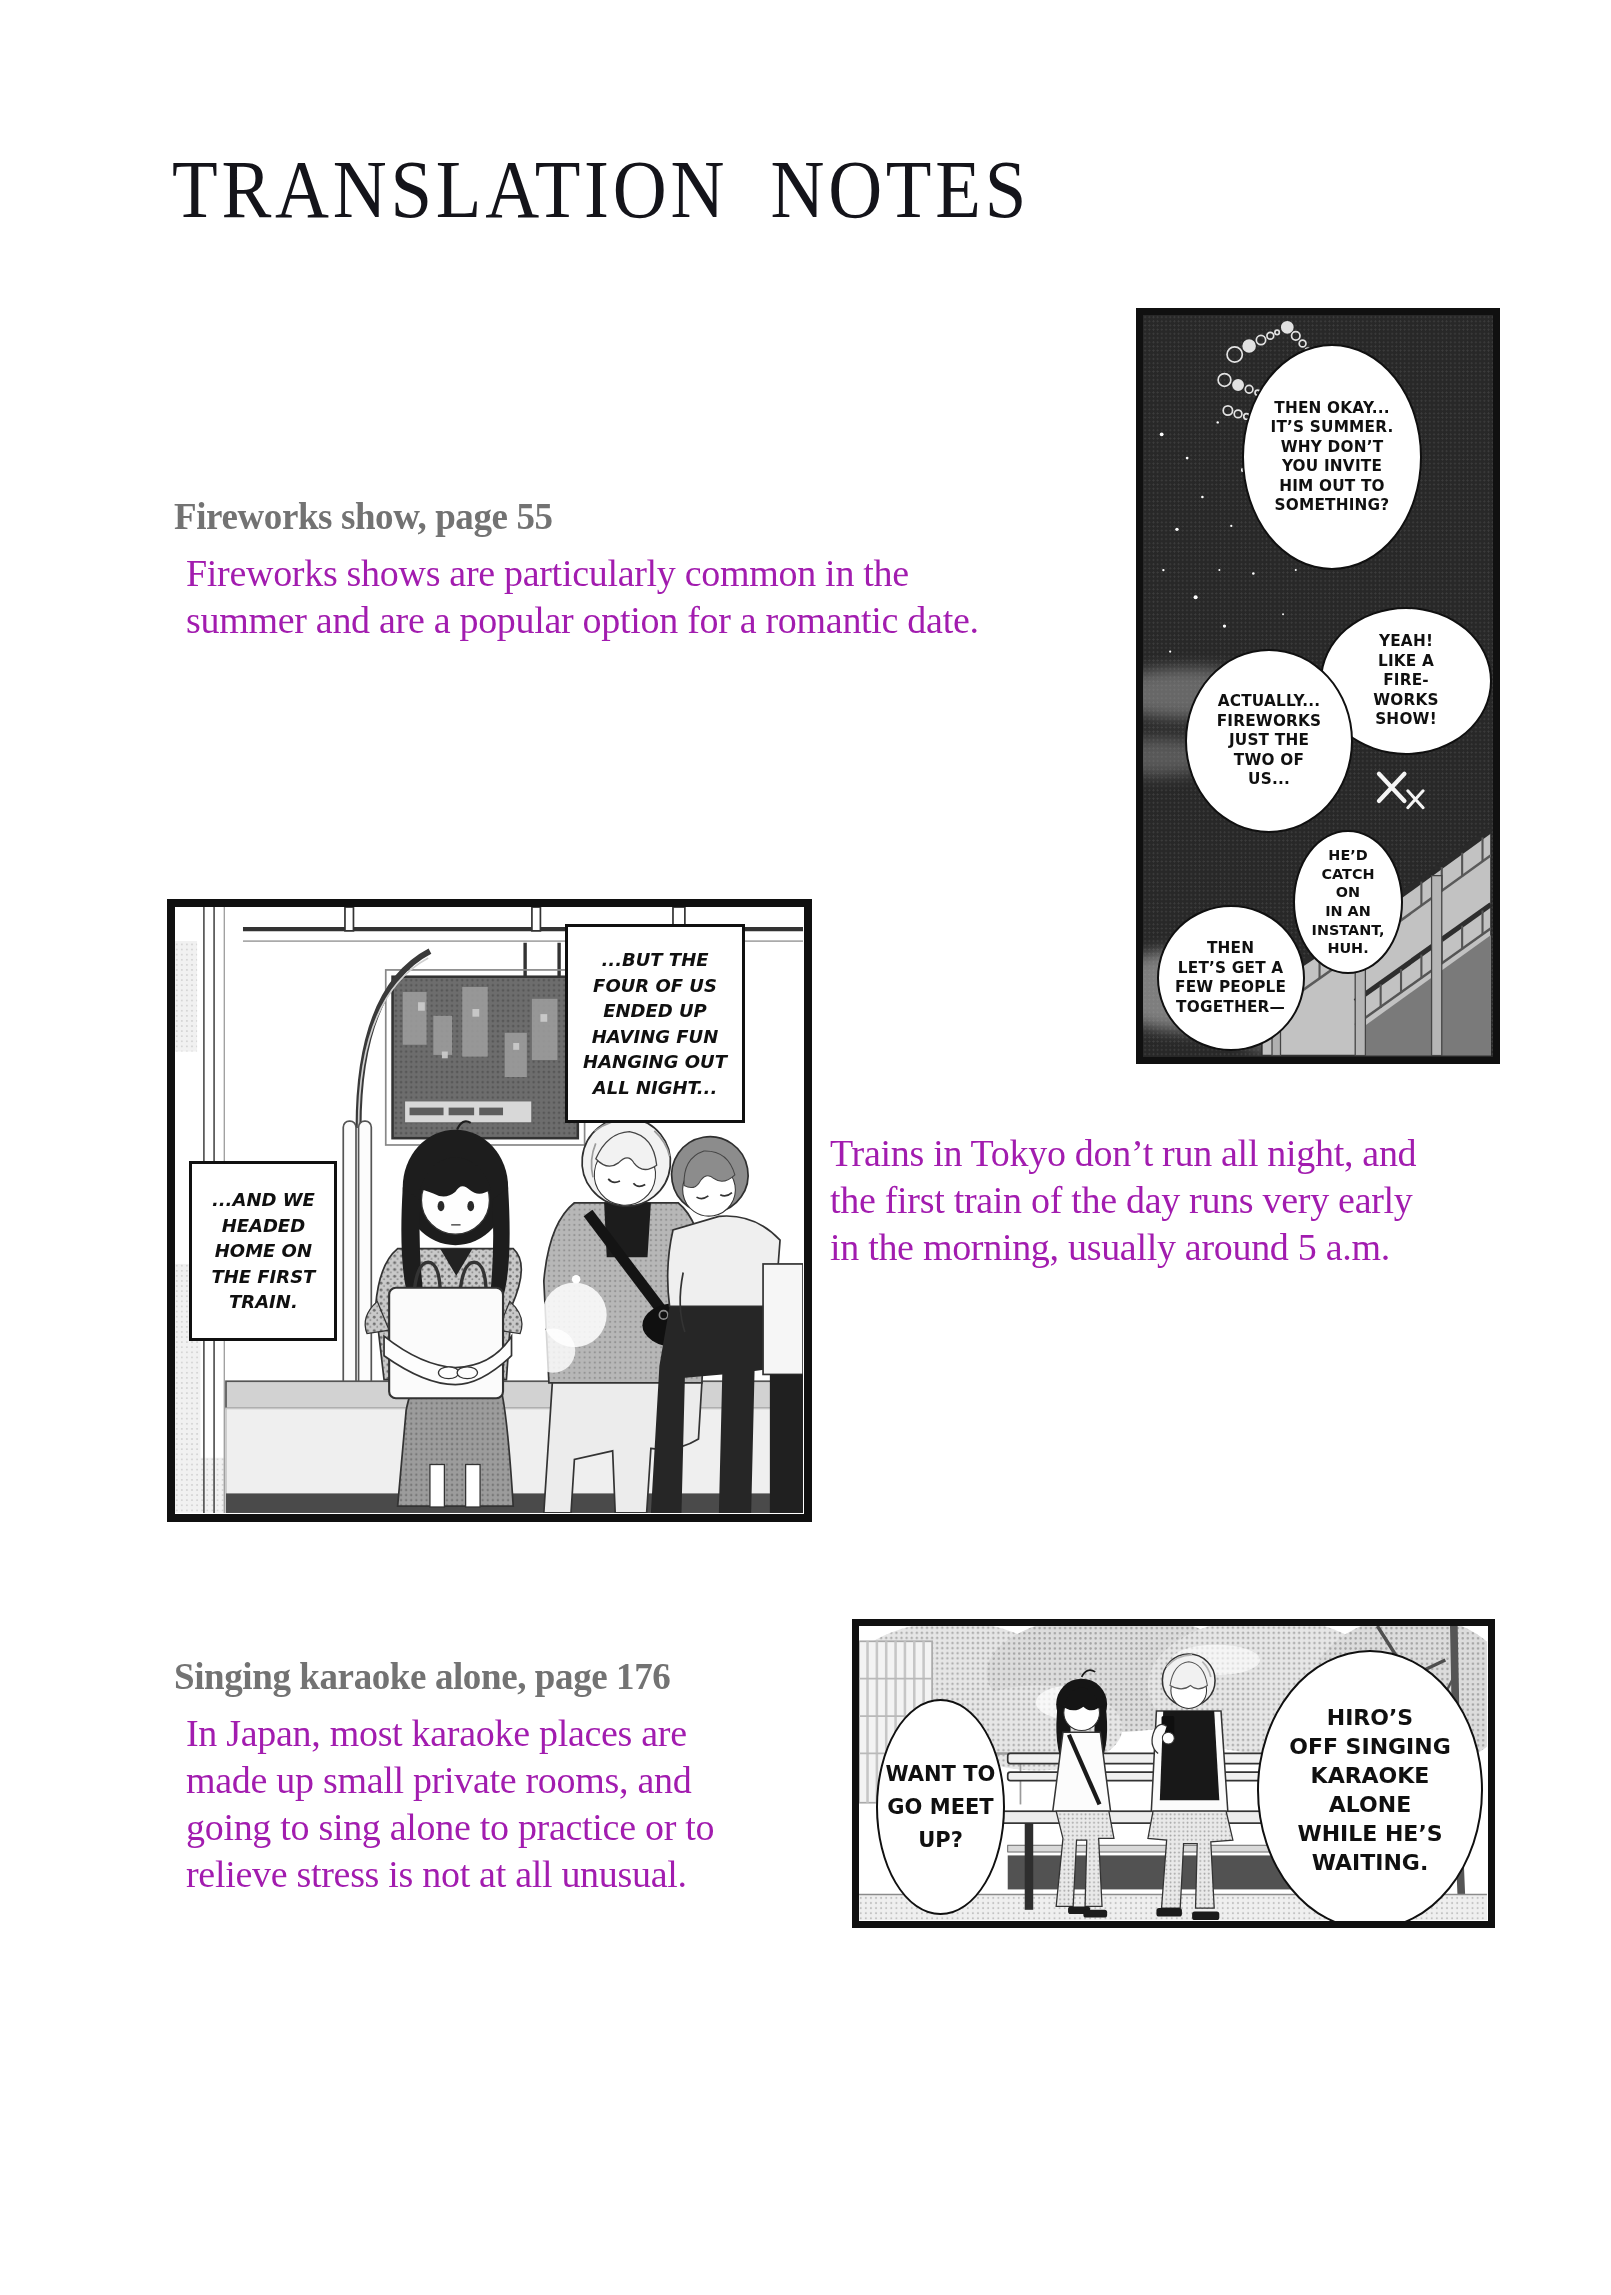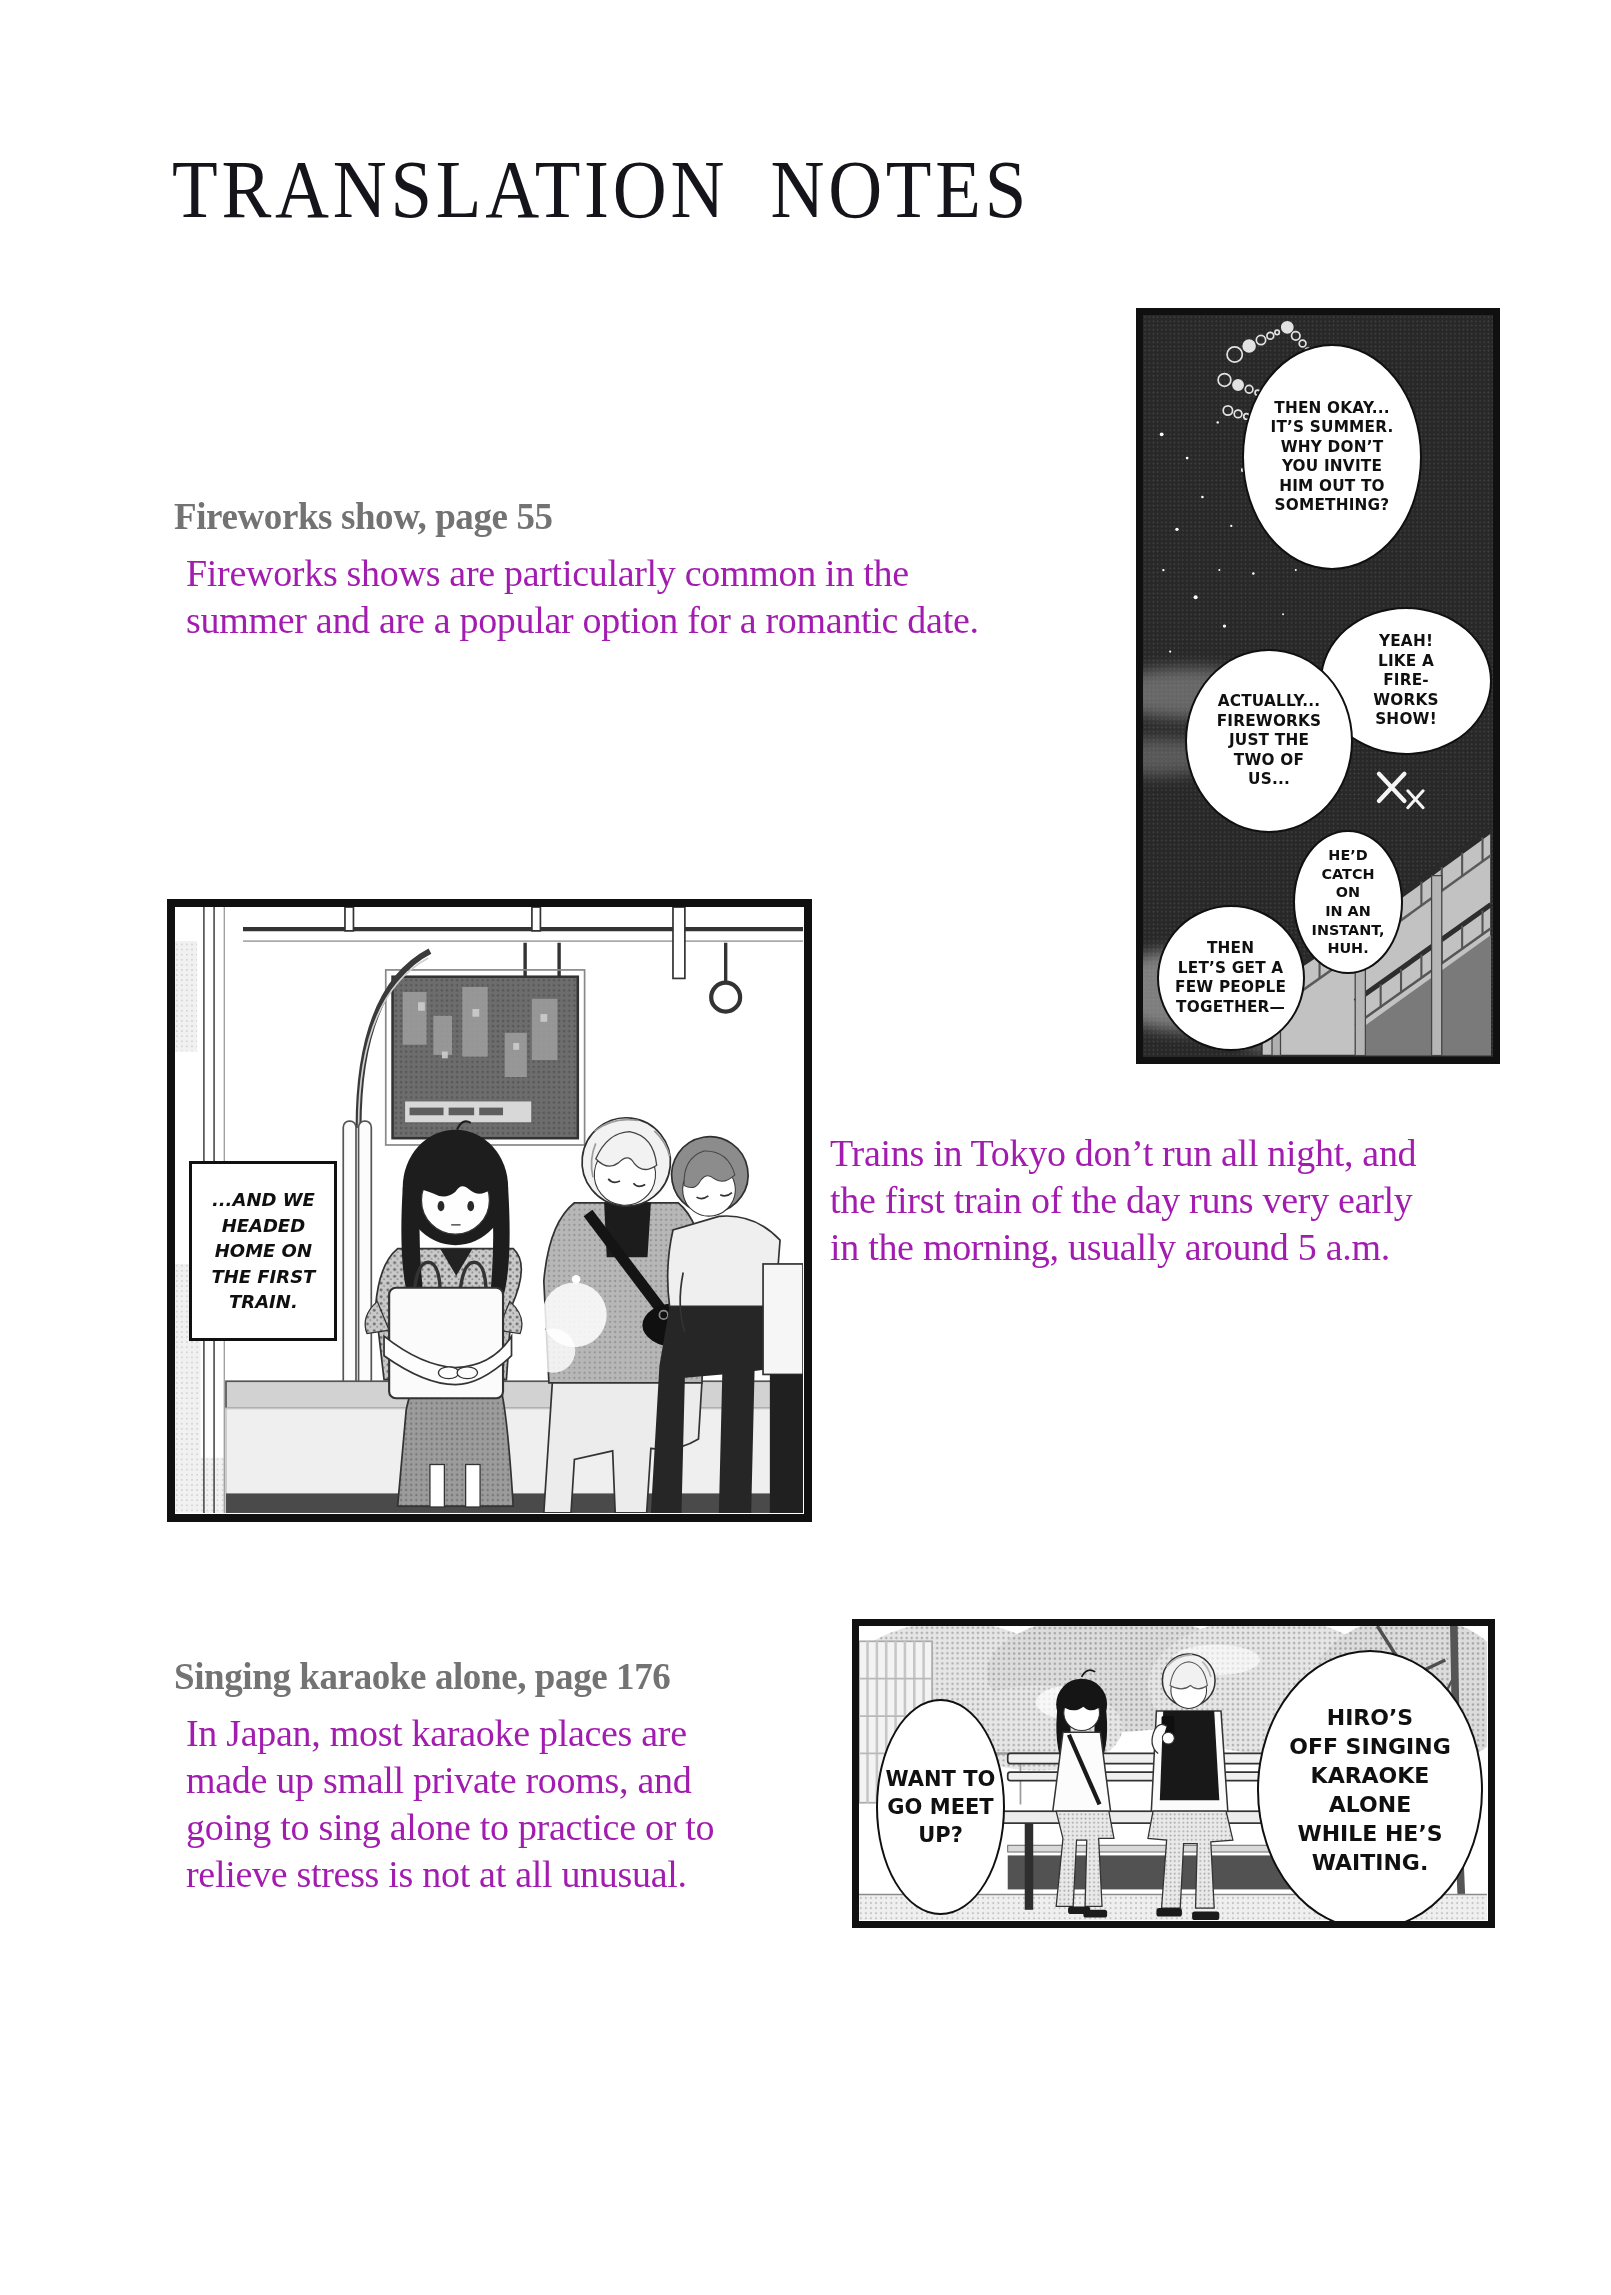--- a/index.html
+++ b/index.html
@@ -25,21 +25,21 @@
 
   .bubble{position:absolute;background:#fff;border:2.5px solid #101010;border-radius:50%;
           display:flex;align-items:center;justify-content:center;text-align:center;z-index:3;box-sizing:border-box;}
   .bubble span{font-family:"DejaVu Sans",sans-serif;font-weight:700;white-space:pre-line;color:#101010;}
   .caption{position:absolute;background:#fff;border:3.4px solid #101010;display:flex;align-items:center;
            justify-content:center;text-align:center;z-index:3;box-sizing:border-box;}
   .caption span{font-family:"DejaVu Sans",sans-serif;font-weight:700;font-style:italic;
                 font-size:18px;line-height:25.5px;white-space:pre-line;color:#101010;}
   .fs18 span{font-size:15.3px;line-height:19.5px;letter-spacing:0.2px;}
   .fs17 span{font-size:14.4px;line-height:18.7px;}
-  .fs25 span{font-size:21px;line-height:28px;}
+  .fs25 span{font-size:21px;line-height:33px;}
   .fs26 span{font-size:22px;line-height:29px;}
 
   
   #nb1{left:99px;top:29px;width:180px;height:226px;}
   #nb2{left:177px;top:292px;width:172px;height:148px;}
   #nb3{left:42px;top:334px;width:168px;height:184px;}
   #nb4{left:150px;top:515px;width:110px;height:144px;}
   #nb5{left:13.6px;top:590px;width:148px;height:146px;}
   
   #cap-right{left:390px;top:17px;width:180px;height:199px;}
@@ -340,20 +340,28 @@
         </g>
         <path d="M586,380 Q576,424 582,470 L706,470 L712,392 Q682,360 640,364 Z" fill="#efefef" stroke="#333" stroke-width="2"></path>
         <path d="M582,470 L706,470 L714,542 L682,546 L678,713 L640,713 L644,550 L600,554 L596,713 L560,713 L570,540 Z" fill="#262626"></path>
         <path d="M598,430 Q590,470 600,500" fill="none" stroke="#333" stroke-width="2"></path>
       </g>
       <g>
         <rect x="692" y="420" width="47" height="130" fill="#f6f6f6" stroke="#333" stroke-width="2"></rect>
         <rect x="700" y="550" width="39" height="163" fill="#202020"></rect>
       </g>
     </svg>
+    <div class="caption" id="cap-right">
+        <span>...BUT THE
+FOUR OF US
+ENDED UP
+HAVING FUN
+HANGING OUT
+ALL NIGHT...</span>
+      </div>
     <div class="caption" id="cap-left">
         <span>...AND WE
 HEADED
 HOME ON
 THE FIRST
 TRAIN.</span>
       </div>
   </div>
 
   <div class="panel panel-park">

